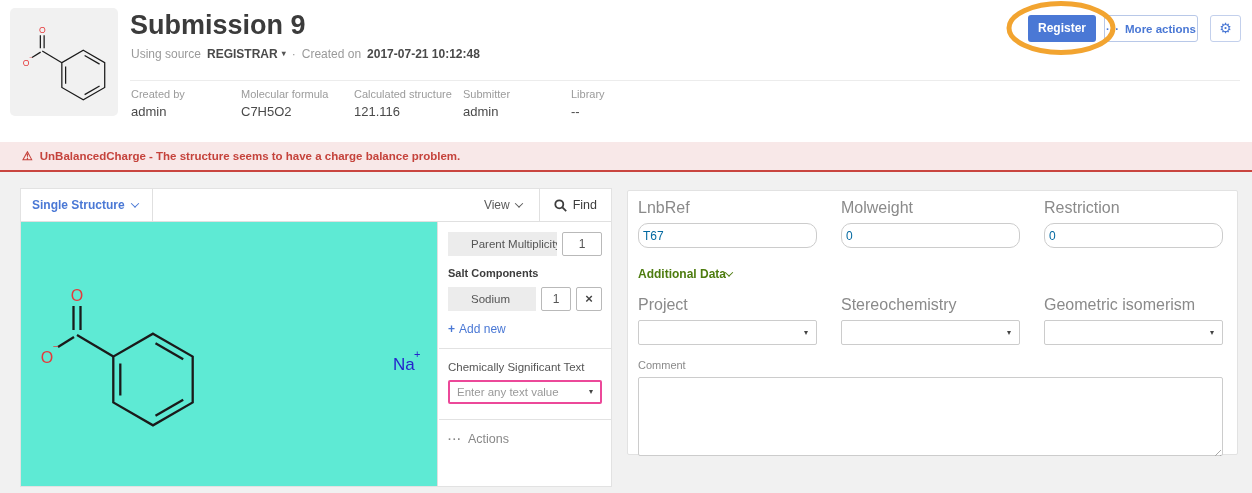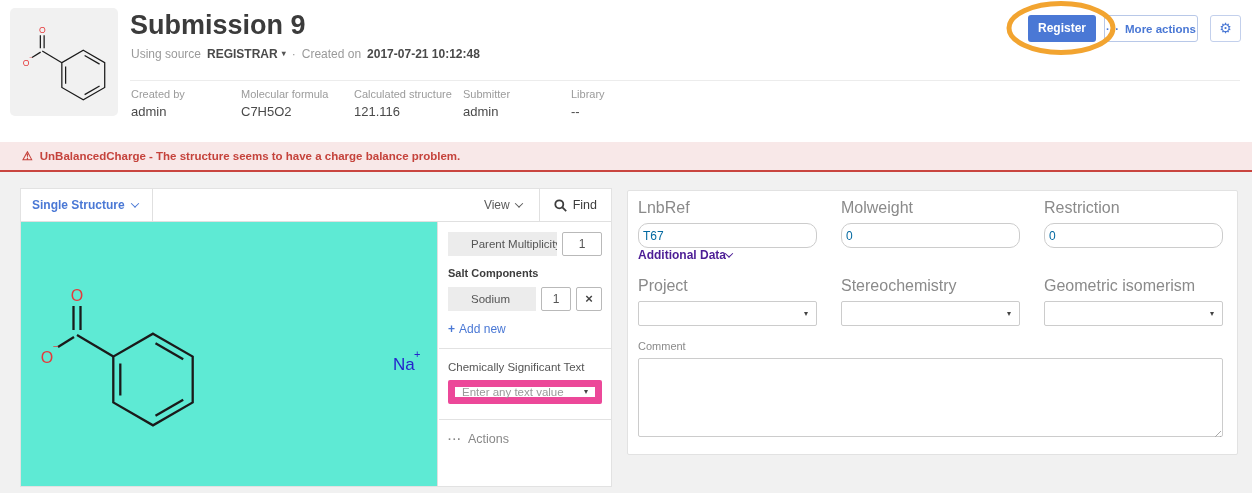--- a/index.html
+++ b/index.html
@@ -55,35 +55,35 @@
   .num-input { width:40px; height:24px; border:1px solid #b9b9b9; border-radius:2px; text-align:center; font-size:12px; color:#555;
     font-family:"Liberation Sans", sans-serif; background:#fff; }
   .salt-row .num-input { width:30px; }
   .x-btn { width:26px; height:24px; border:1px solid #b9b9b9; border-radius:2px; background:#fff; font-size:13px; font-weight:bold;
     color:#444; text-align:center; line-height:22px; cursor:pointer; }
   .section-title { font-size:11px; font-weight:bold; color:#3d3d3d; margin:1px 0 8px; }
   .add-new { color:#4a78d5; font-size:12px; margin:3px 0 12px; cursor:pointer; display:flex; gap:4px; align-items:center; }
   .add-new .plus { font-weight:bold; }
   .divider-h { border-top:1px solid #e2e2e2; margin:0 -9px 12px; }
   .cst-label { font-size:11.5px; color:#555; margin-bottom:7px; }
-  .combo { height:24px; border:7px solid #ec4899; border-radius:2px; display:flex; align-items:center; justify-content:space-between;
+  .combo { height:24px; border:2px solid #ec4899; border-radius:2px; display:flex; align-items:center; justify-content:space-between;
     padding:0 7px; margin-bottom:15px; cursor:pointer; background:#fff; }
   .combo .ph { font-size:11.5px; color:#999; }
   .combo-caret, .dd-caret { font-size:8px; color:#444; line-height:1; }
   .actions-row { color:#888; font-size:12.5px; display:flex; gap:6px; align-items:center; cursor:pointer; }
   .actions-row .dots { font-weight:bold; letter-spacing:1px; font-size:11px; }
 
   
   .right-card { position:absolute; left:627px; top:190px; width:611px; height:265px; background:#fff; border:1px solid #e2e2e2;
     border-radius:2px; padding:8px 14px 0 10px; }
   .grid3 { display:grid; grid-template-columns:1fr 1fr 1fr; column-gap:24px; }
   .f-label { font-size:16px; color:#8a8a8a; margin-bottom:6px; }
   .f-input { width:100%; height:25px; border:1px solid #ccc; border-radius:10px; padding:0 4px; font-size:12px; color:#0369a1;
     font-family:"Liberation Sans", sans-serif; background:#fff; }
-  .additional { display:flex; align-items:center; font-size:12px; font-weight:bold; color:#4c1d95; cursor:pointer; }
+  .additional { margin-top:19px; display:flex; align-items:center; font-size:12px; font-weight:bold; color:#4d7c0f; cursor:pointer; }
   .dd-grid { margin-top:15px; }
   .dd-box { height:25px; border:1px solid #ccc; border-radius:2px; display:flex; align-items:center; justify-content:flex-end;
     padding:0 8px; cursor:pointer; background:#fff; }
   .comment-label { margin-top:14px; font-size:11px; color:#8a8a8a; }
   .comment-wrap { position:relative; margin-top:6px; }
   .comment-area { width:100%; height:79px; border:1px solid #ccc; border-radius:2px; resize:none; background:#fff;
     font-family:"Liberation Sans", sans-serif; font-size:12px; color:#555; padding:6px 8px; }
   .resize-handle { position:absolute; right:2px; bottom:4px; width:10px; height:10px;
     background:repeating-linear-gradient(135deg, transparent 0 2.5px, #aaa 2.5px 3.5px);
     clip-path:polygon(100% 0, 100% 100%, 0 100%); }

